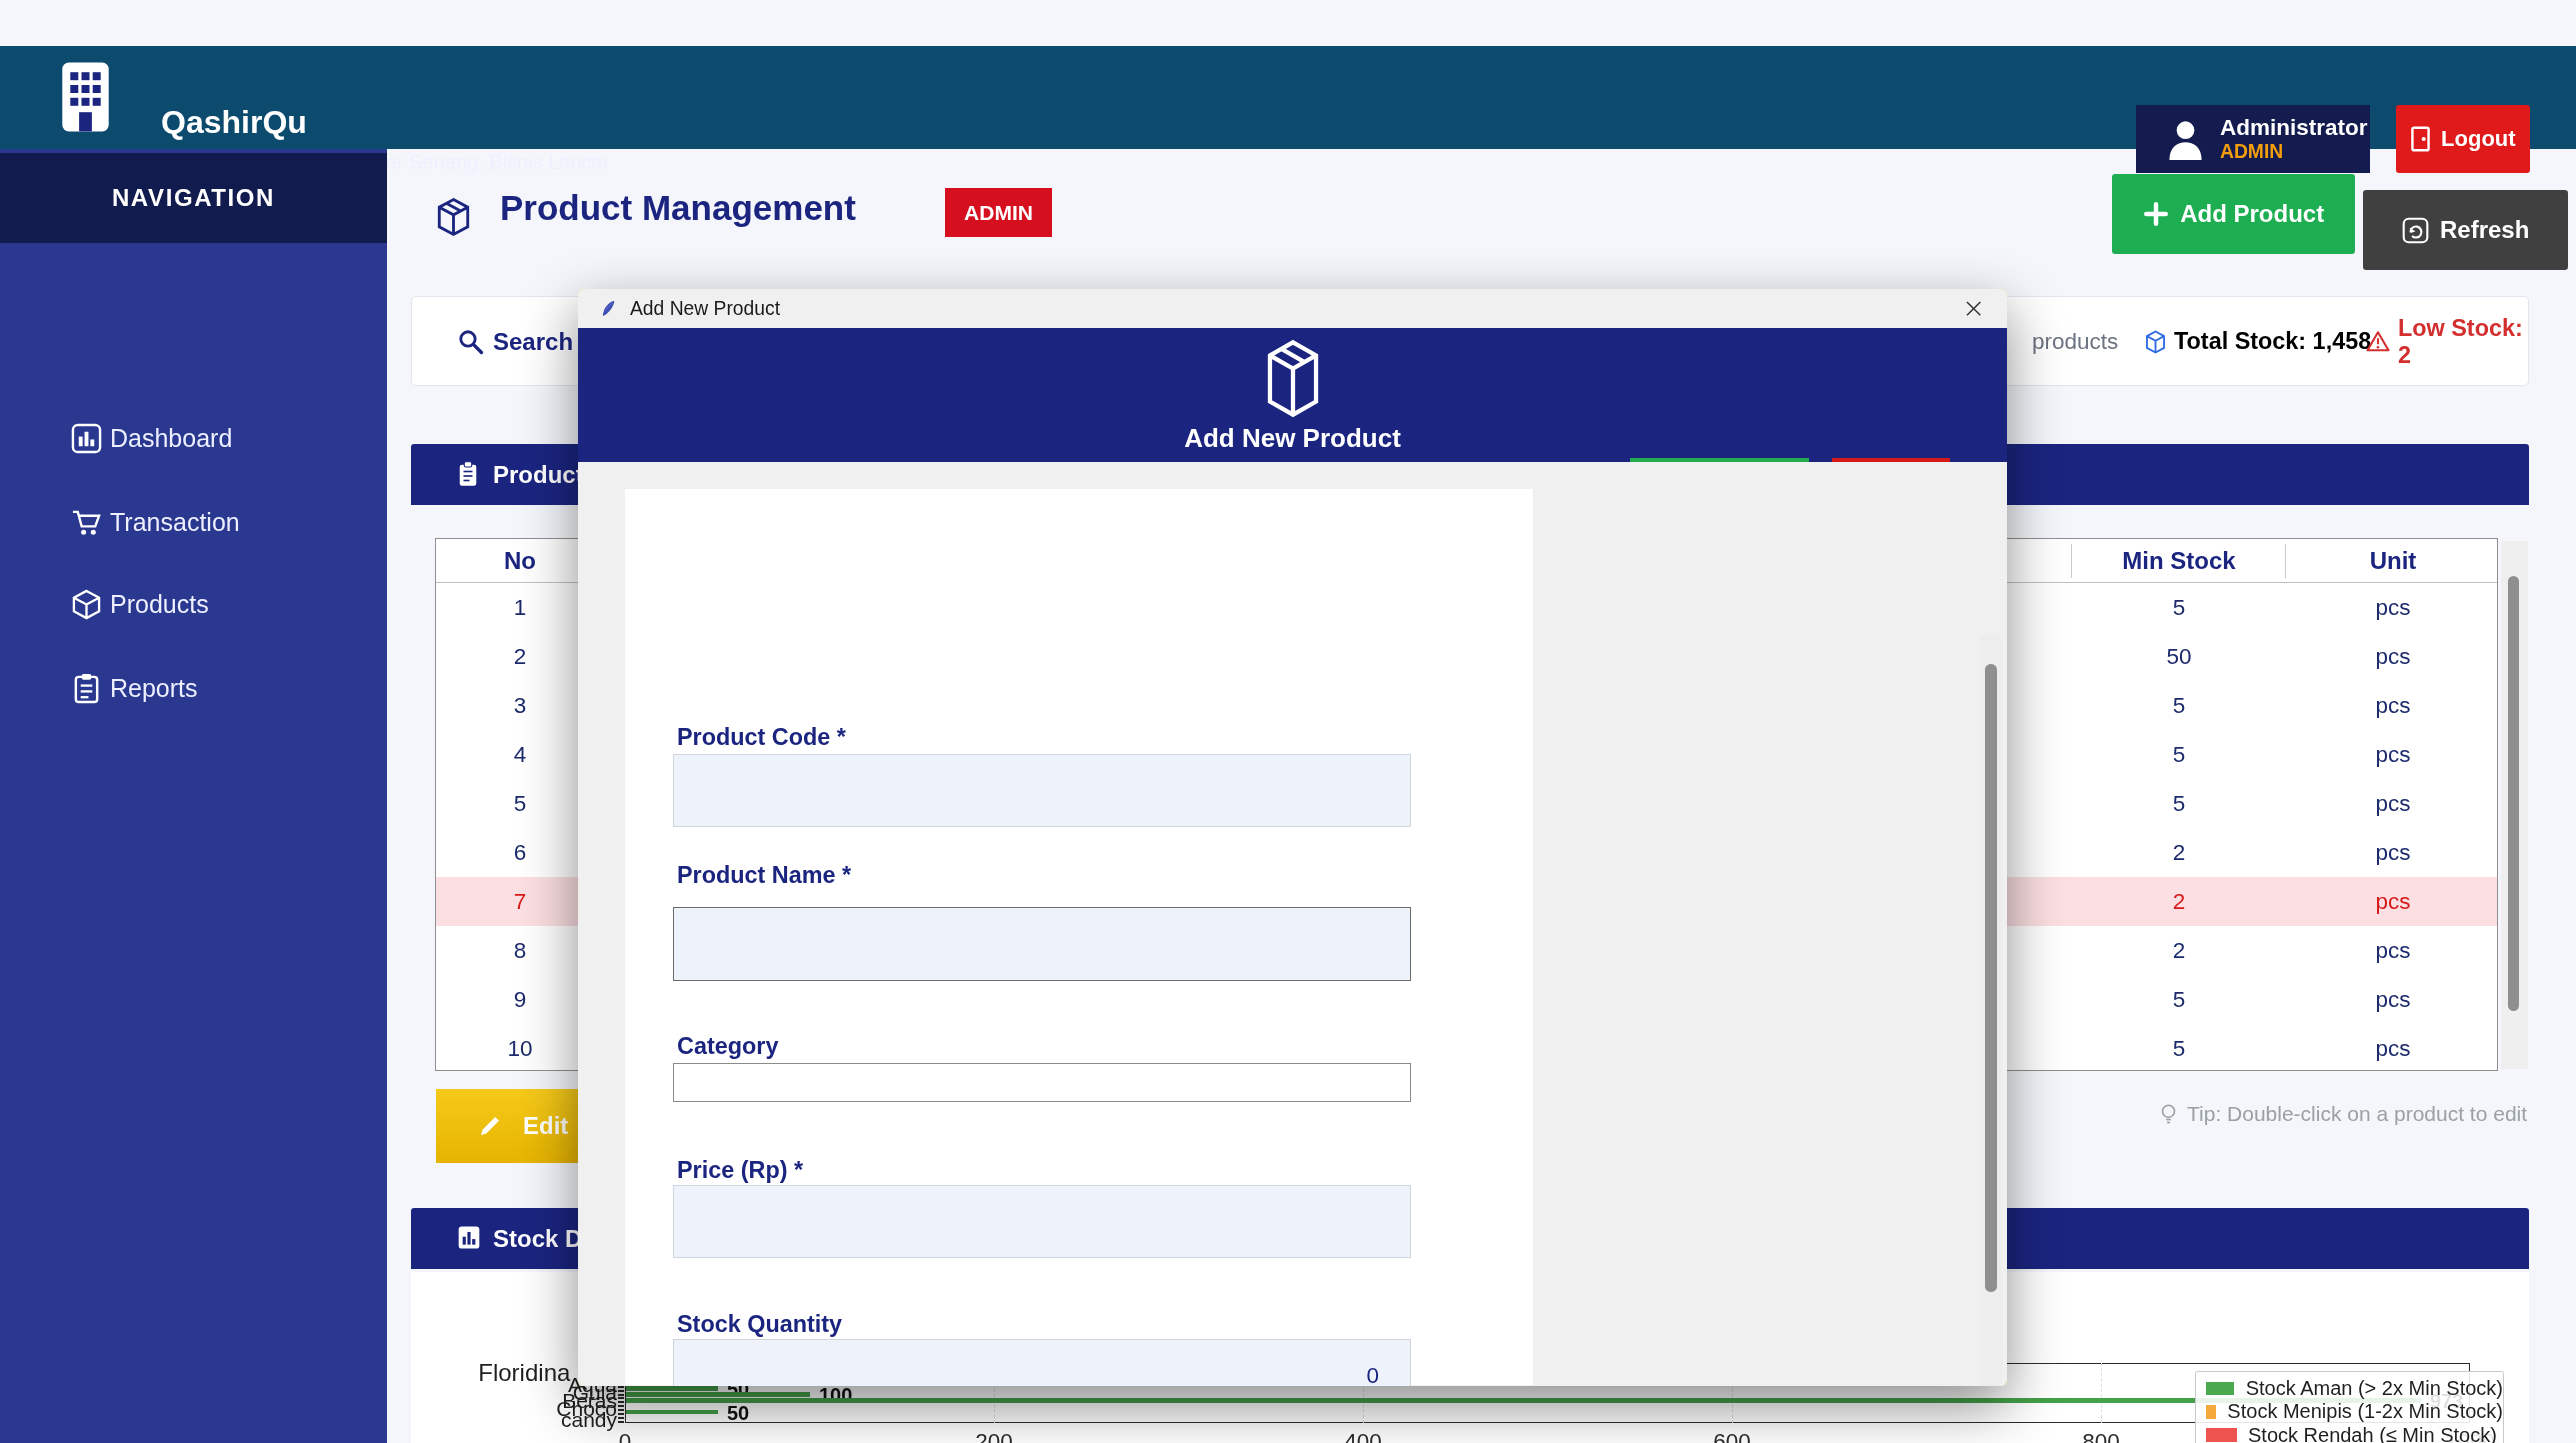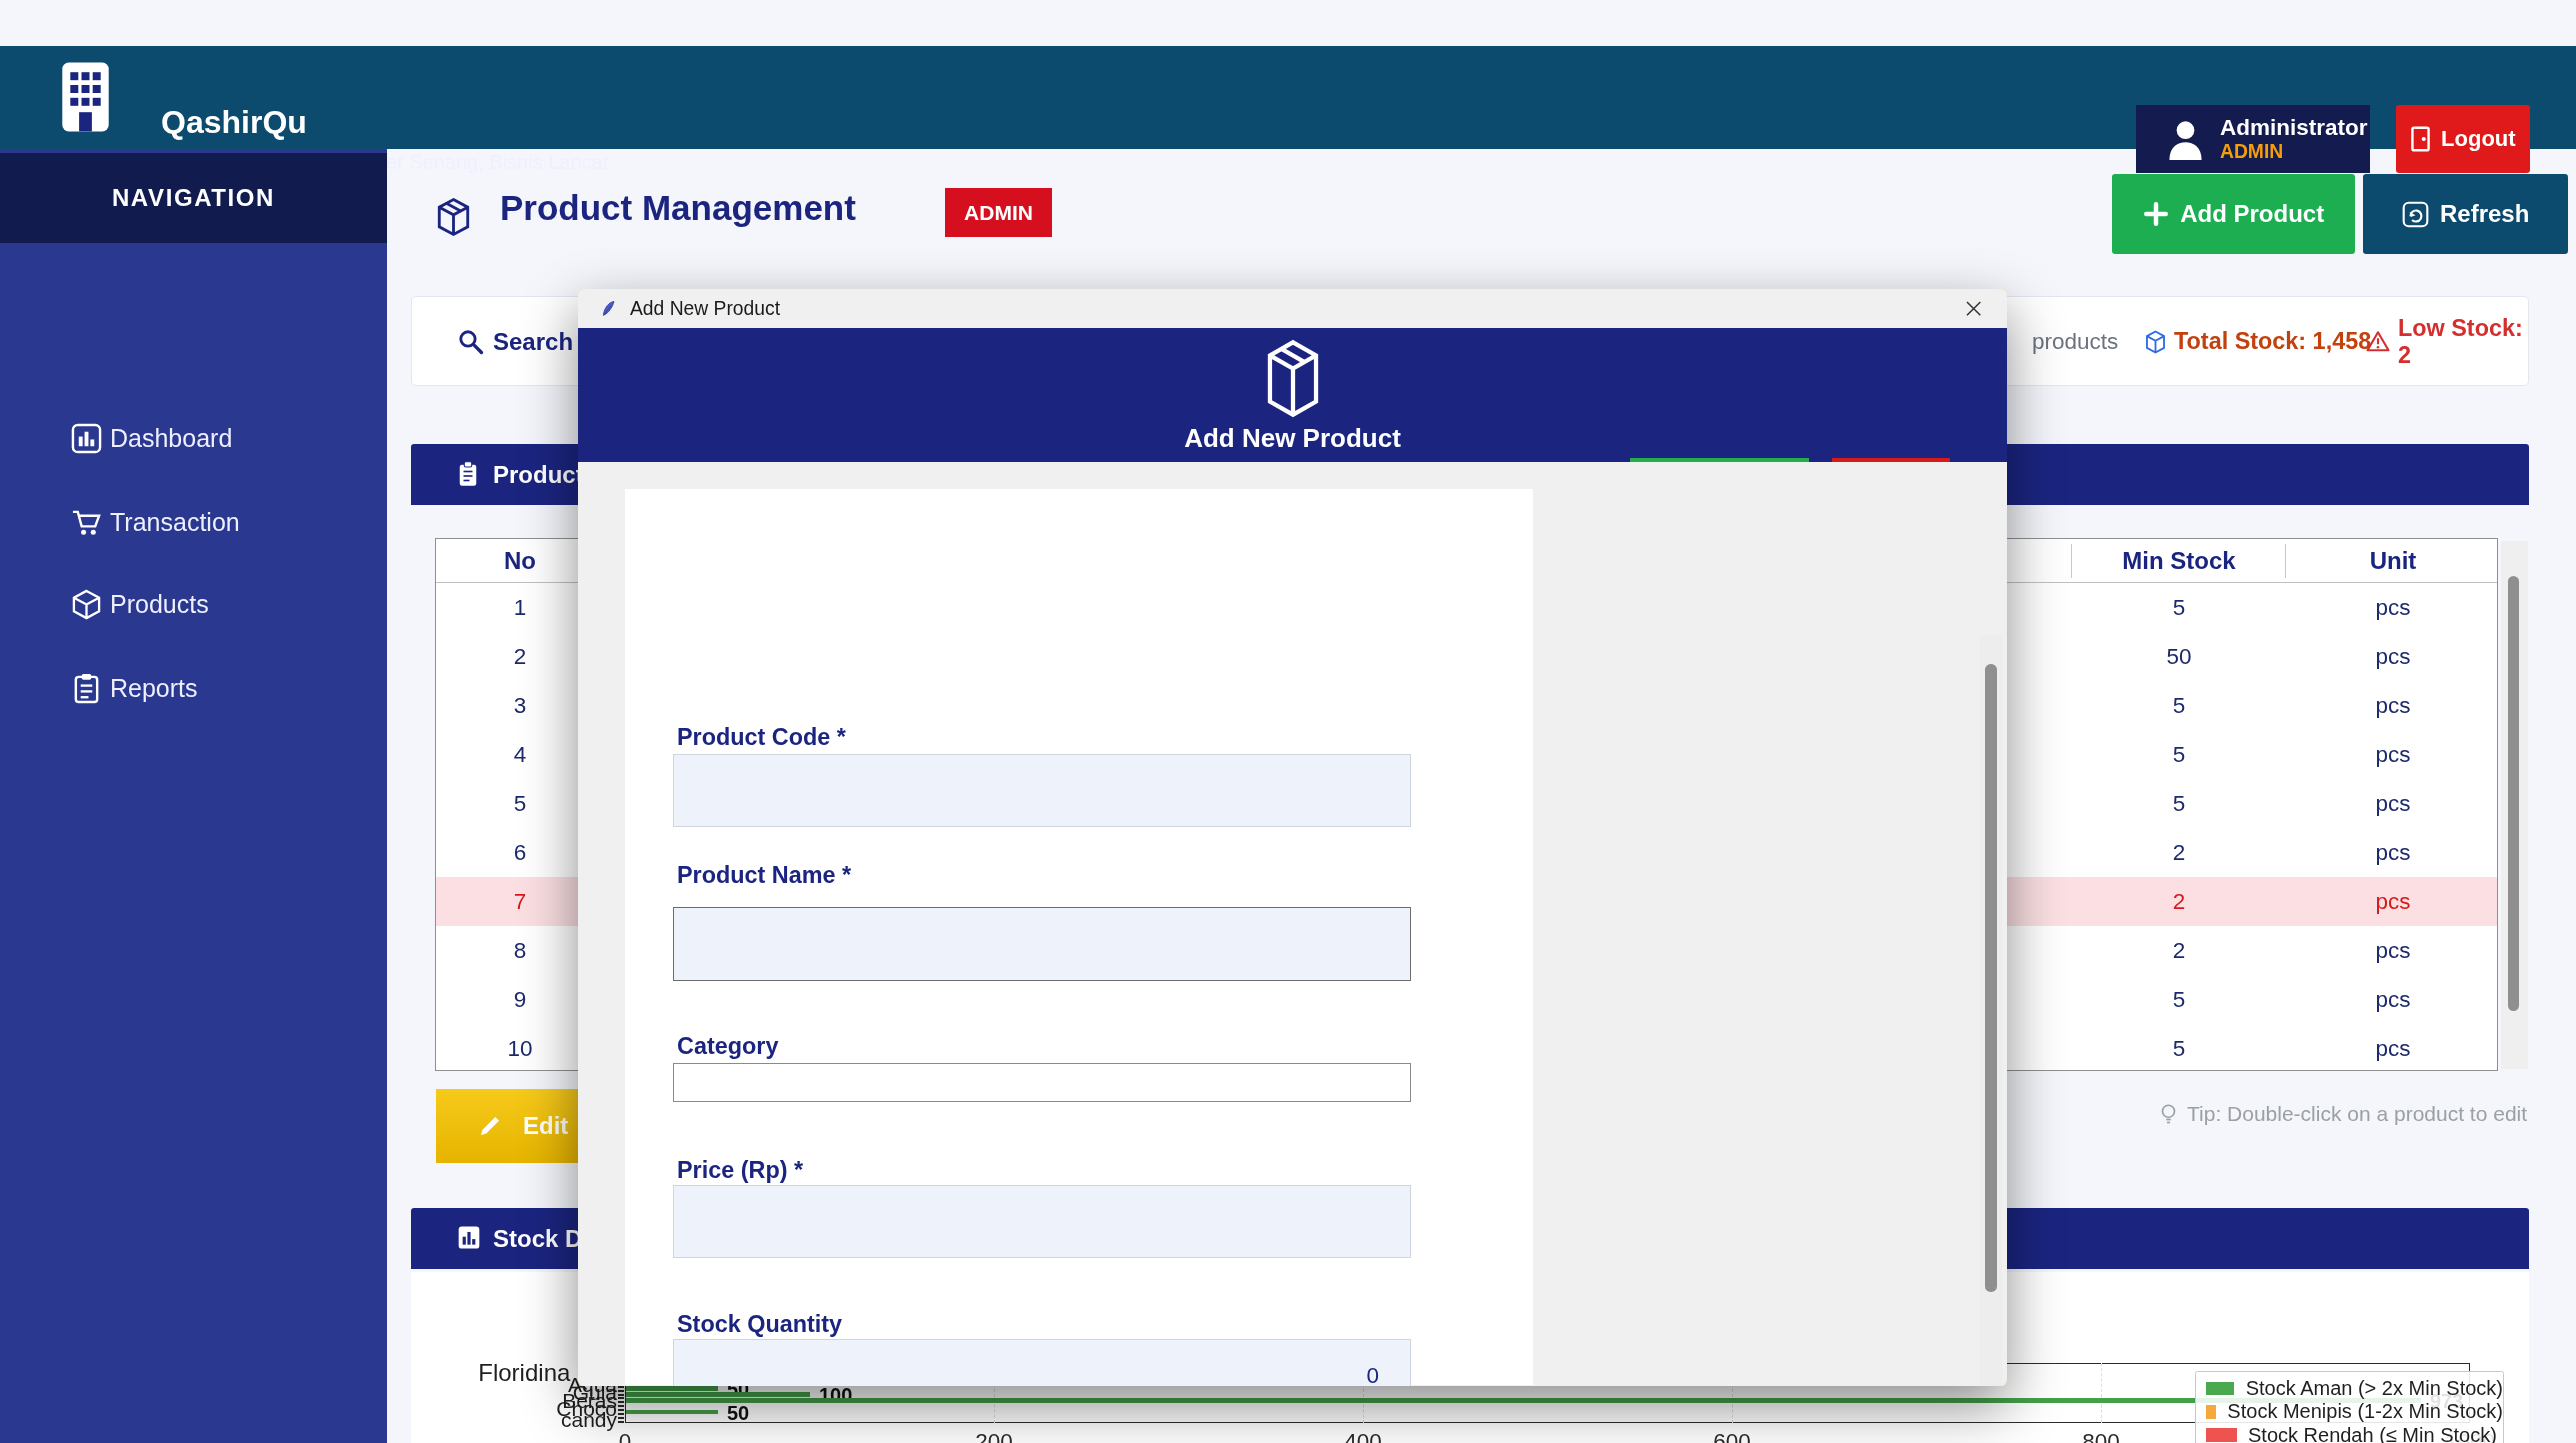--- a/index.html
+++ b/index.html
@@ -34,21 +34,21 @@
   .navitem .nicon{position:absolute;left:71px;width:31px;height:31px;color:#ffffff;}
   .navitem .nlabel{position:absolute;left:110px;font-size:25px;}
 
   
   #pagetitle{left:488px;top:188px;font-size:35px;font-weight:700;color:#1b2580;margin-left:12px;}
   #adminbadge{left:945px;top:188px;width:107px;height:49px;background:#d60f1e;color:#fff;
      font-size:21px;font-weight:700;display:flex;align-items:center;justify-content:center;}
   .topbtn{display:flex;align-items:center;justify-content:center;gap:11.3px;color:#fff;
      font-size:24px;font-weight:700;border-radius:3.2px;cursor:pointer;}
   #addbtn{left:2112px;top:174px;width:243px;height:80px;background:#1cae50;}
-  #refreshbtn{left:2363px;top:174px;width:205px;height:80px;background:#0c4a6e;}
+  #refreshbtn{left:2363px;top:190px;width:205px;height:80px;background:#404040;}
 
   
   #statscard{left:411px;top:296px;width:2118px;height:90px;background:#ffffff;border:0.8px solid #e3e6ef;
      border-radius:4.8px;box-sizing:border-box;}
   #searchlbl{position:absolute;left:81px;top:0;height:89px;display:flex;align-items:center;
      font-size:24px;font-weight:700;color:#1b2580;}
   .statitem{position:absolute;top:0;height:89px;display:flex;align-items:center;gap:8px;font-size:23.4px;}
 
   
   .band{width:2118px;height:61px;background:#1b2580;border-radius:3.2px 3.2px 0 0;display:flex;align-items:center;color:#fff;}
@@ -244,21 +244,21 @@
     <span class="abs" style="left:45px;top:31px;">
       <svg width="27" height="27" viewBox="0 0 32 32">
           <circle cx="13" cy="13" r="8.5" fill="none" stroke="#1b2580" stroke-width="3.4"></circle>
           <line x1="20" y1="20" x2="29" y2="29" stroke="#1b2580" stroke-width="4" stroke-linecap="round"></line>
         </svg>
     </span>
     <span id="searchlbl">Search Pr</span>
 
     <span class="statitem" style="left:1620px;color:#6b7280;font-size:22.5px;">products</span>
 
-    <span class="statitem" style="left:1733px;color:#c2410c;font-weight:600;">
+    <span class="statitem" style="left:1733px;color:#000000;font-weight:600;">
       <span>
         <svg width="21" height="24" viewBox="0 0 32 36">
             <path d="M16 2 L29 9 V27 L16 34 L3 27 V9 Z M3 9 L16 16 L29 9 M16 16 V34" fill="none" stroke="#2e6ae3" stroke-width="2.8"></path>
           </svg>
       </span>
       <span>Total Stock: 1,458</span>
     </span>
 
     <span class="statitem" style="left:1954px;color:#d32f2f;font-weight:600;">
       <span>

